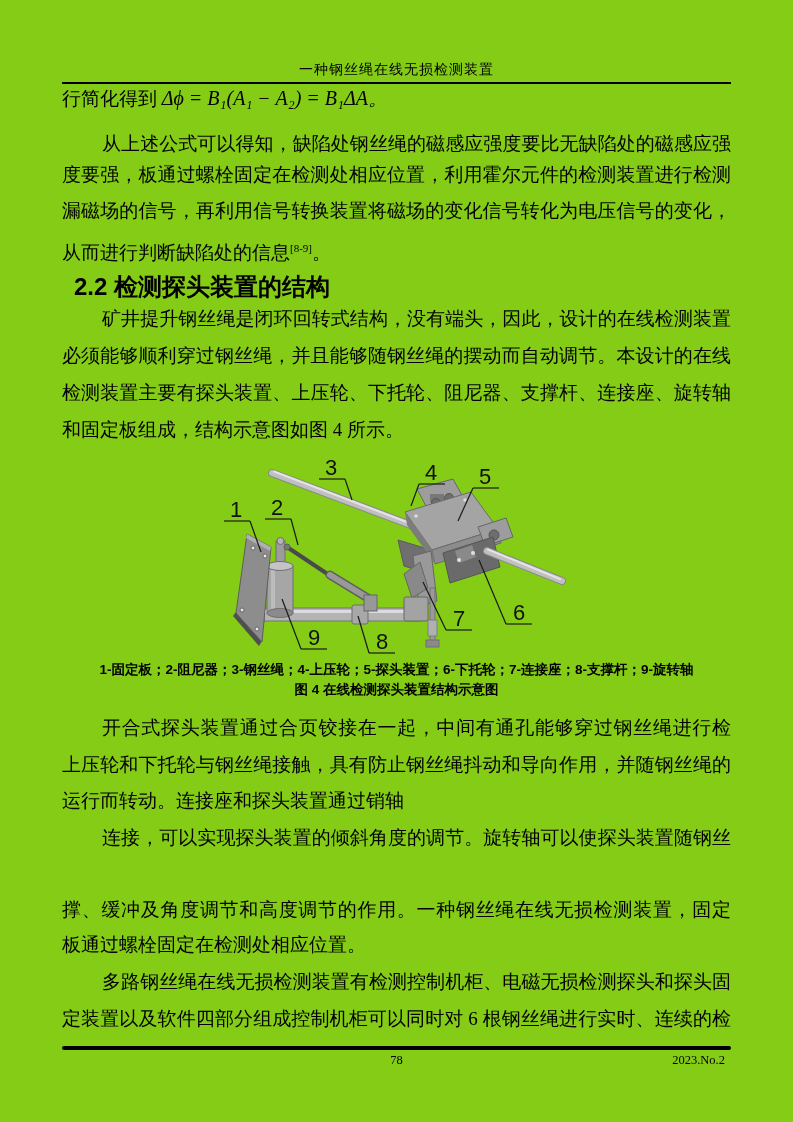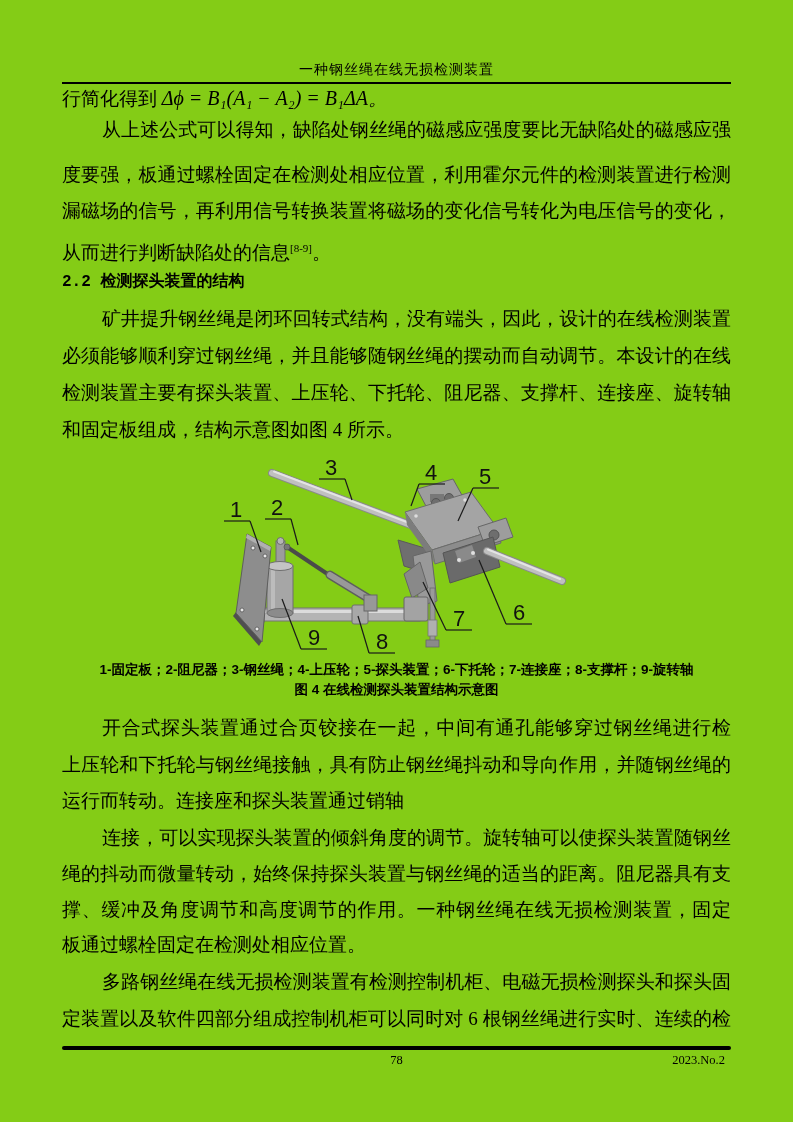--- a/index.html
+++ b/index.html
@@ -8,22 +8,22 @@
   .header-title{position:absolute;top:61px;left:62px;width:669px;text-align:center;
         font-size:14px;letter-spacing:1px;}
   .header-rule{position:absolute;top:82px;left:62px;width:669px;height:2px;background:#000;}
   .ln{position:absolute;left:62px;width:669px;height:26px;font-size:19px;line-height:24px;
       text-align:justify;text-align-last:justify;text-justify:inter-character;
       box-sizing:border-box;overflow:hidden;}
   .ln.end{text-align:left;text-align-last:left;}
   .ln.ind{padding-left:40px;}
   .math{font-style:italic;font-size:20px;margin-top:12px;}
   sup.cite{font-size:11px;vertical-align:7px;}
-  .sec-heading{position:absolute;top:271px;left:62px;width:669px;font-size:16px;font-weight:bold;
-      font-family:Liberation Mono, monospace;}
+  .sec-heading{position:absolute;top:271px;left:74px;width:669px;font-size:24px;font-weight:bold;
+      font-family:Liberation Sans, sans-serif;}
   .fig-legend{position:absolute;top:661px;left:62px;width:669px;text-align:center;
       font-size:13.5px;font-weight:bold;font-family:"Liberation Sans","DejaVu Sans",sans-serif;}
   .fig-caption{position:absolute;top:681px;left:62px;width:669px;text-align:center;
       font-size:13.5px;font-weight:bold;font-family:"Liberation Sans","DejaVu Sans",sans-serif;}
   .figure-svg{position:absolute;top:448px;left:175px;width:450px;height:213px;}
   .footer-bar{position:absolute;top:1046px;left:62px;width:669px;height:4px;background:#000;border-radius:2px;}
   .footer-row{position:absolute;top:1053px;left:62px;width:669px;height:18px;font-size:12.5px;}
   .footer-page{position:absolute;left:0;width:100%;text-align:center;}
   .footer-issue{position:absolute;right:6px;}
   .co-num{font-family:"Liberation Sans","DejaVu Sans",sans-serif;font-size:22px;fill:#111;}
@@ -31,21 +31,21 @@
 </head>
 <body>
 
 <div class="page">
 
   <div class="header-title">一种钢丝绳在线无损检测装置</div>
   <div class="header-rule"></div>
 
   <div class="ln end" style="top:86px"><span>行简化得到 </span><span class="math">Δϕ = B₁(A₁ − A₂) = B₁ΔA。</span></div>
 
-  <div class="ln ind" style="top:118px">从上述公式可以得知，缺陷处钢丝绳的磁感应强度要比无缺陷处的磁感应强</div>
+  <div class="ln ind" style="top:132px">从上述公式可以得知，缺陷处钢丝绳的磁感应强度要比无缺陷处的磁感应强</div>
   <div class="ln" style="top:163px">度要强，板通过螺栓固定在检测处相应位置，利用霍尔元件的检测装置进行检测</div>
   <div class="ln" style="top:199px">漏磁场的信号，再利用信号转换装置将磁场的变化信号转化为电压信号的变化，</div>
   <div class="ln end" style="top:236px"><span>从而进行判断缺陷处的信息</span><sup class="cite">[8-9]</sup><span>。</span></div>
 
   <div class="sec-heading">2.2 检测探头装置的结构</div>
 
   <div class="ln ind" style="top:307px">矿井提升钢丝绳是闭环回转式结构，没有端头，因此，设计的在线检测装置</div>
   <div class="ln" style="top:344px">必须能够顺利穿过钢丝绳，并且能够随钢丝绳的摆动而自动调节。本设计的在线</div>
   <div class="ln" style="top:381px">检测装置主要有探头装置、上压轮、下托轮、阻尼器、支撑杆、连接座、旋转轴</div>
   <div class="ln end" style="top:418px">和固定板组成，结构示意图如图 4 所示。</div>
@@ -163,21 +163,20 @@
   </svg>
 
   <div class="fig-legend">1-固定板；2-阻尼器；3-钢丝绳；4-上压轮；5-探头装置；6-下托轮；7-连接座；8-支撑杆；9-旋转轴</div>
   <div class="fig-caption">图 4 在线检测探头装置结构示意图</div>
 
   <div class="ln ind" style="top:716px">开合式探头装置通过合页铰接在一起，中间有通孔能够穿过钢丝绳进行检测，</div>
   <div class="ln" style="top:753px">上压轮和下托轮与钢丝绳接触，具有防止钢丝绳抖动和导向作用，并随钢丝绳的</div>
   <div class="ln end" style="top:789px">运行而转动。连接座和探头装置通过销轴</div>
 
   <div class="ln ind" style="top:826px">连接，可以实现探头装置的倾斜角度的调节。旋转轴可以使探头装置随钢丝</div>
-  <div class="ln" style="top:862px">绳的抖动而微量转动，始终保持探头装置与钢丝绳的适当的距离。阻尼器具有支</div>
   <div class="ln" style="top:898px">撑、缓冲及角度调节和高度调节的作用。一种钢丝绳在线无损检测装置，固定</div>
   <div class="ln end" style="top:933px">板通过螺栓固定在检测处相应位置。</div>
 
   <div class="ln ind" style="top:970px">多路钢丝绳在线无损检测装置有检测控制机柜、电磁无损检测探头和探头固</div>
   <div class="ln" style="top:1007px">定装置以及软件四部分组成控制机柜可以同时对 6 根钢丝绳进行实时、连续的检</div>
 
   <div class="footer-bar"></div>
   <div class="footer-row">
     <span class="footer-page">78</span>
     <span class="footer-issue">2023.No.2</span>

